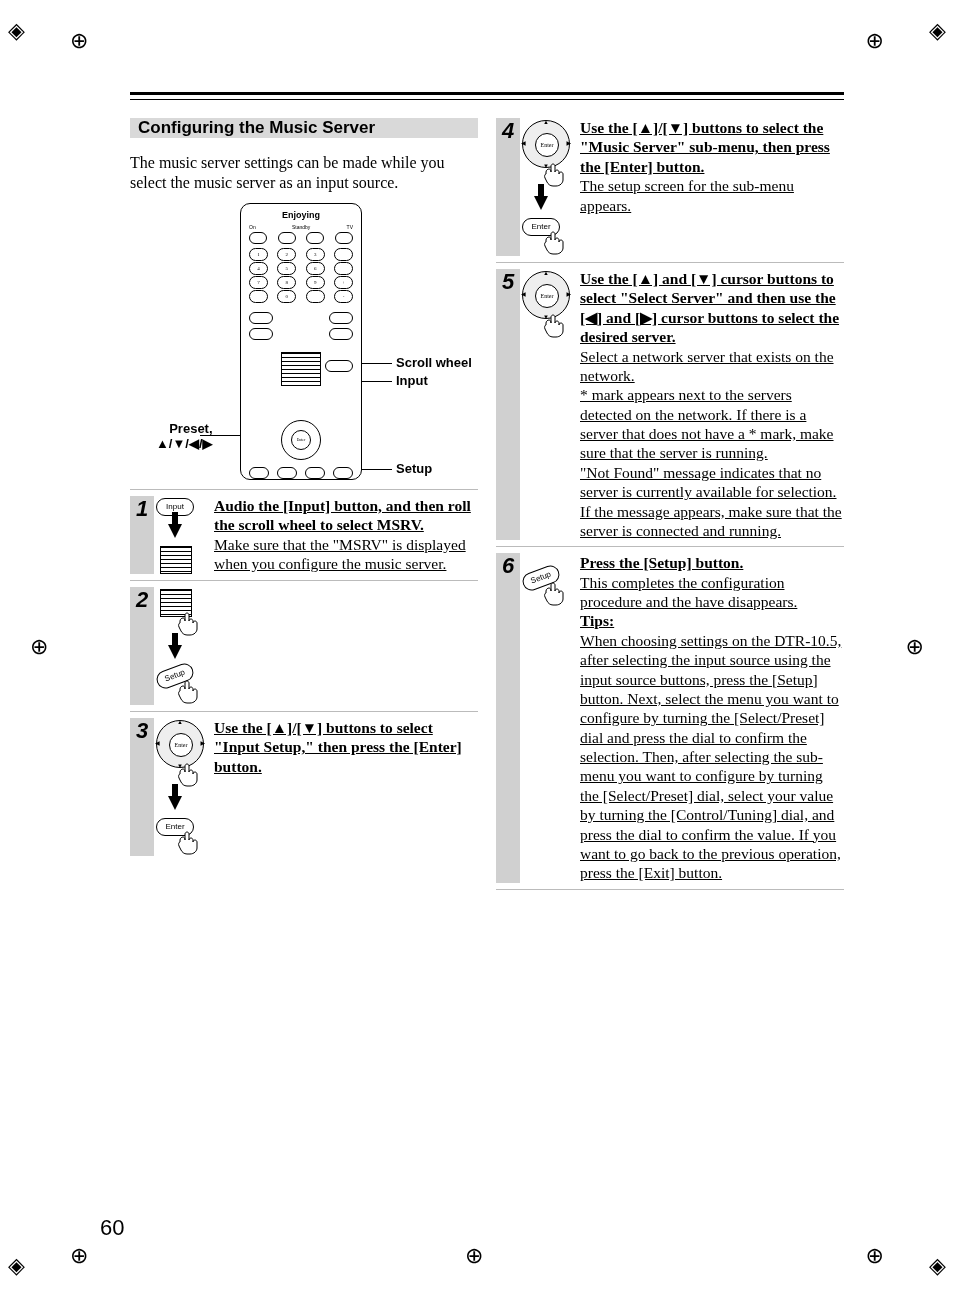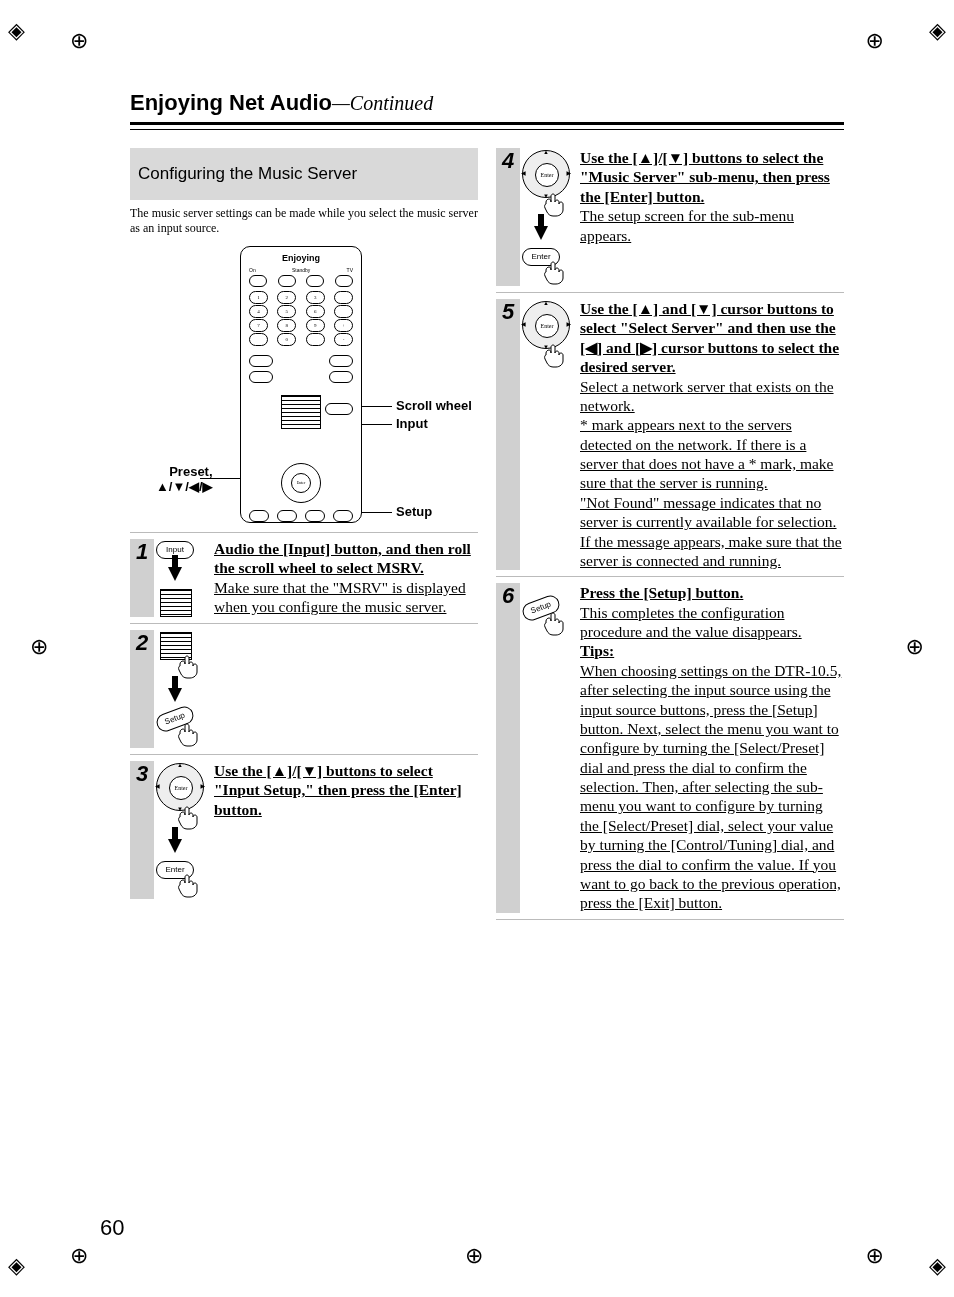--- a/index.html
+++ b/index.html
@@ -47,27 +47,27 @@
   .columns {
     display: flex;
     gap: 18px;
   }
   .col {
     width: 350px;
   }
   .sub-head {
     background: #d9d9d9;
     font-family: Arial, Helvetica, sans-serif;
-    font-weight: normal;
+    font-weight: bold;
     font-size: 17px;
-    padding: 16px 8px;
-    margin-bottom: 6px;
+    padding: 0 8px;
+    margin-bottom: 15px;
   }
   .intro {
-    font-size: 12px;
+    font-size: 16px;
     line-height: 1.25;
     margin-bottom: 10px;
   }
   .remote-diagram {
     position: relative;
     height: 280px;
     margin-bottom: 6px;
   }
   .remote-body {
     position: absolute;
@@ -190,23 +190,20 @@
   <span class="reg-mark" style="right:8px; top:20px;">◈</span>
   <span class="reg-mark" style="right:70px; top:30px;">⊕</span>
   <span class="reg-mark" style="left:30px; top:636px;">⊕</span>
   <span class="reg-mark" style="right:30px; top:636px;">⊕</span>
   <span class="reg-mark" style="left:8px; bottom:20px;">◈</span>
   <span class="reg-mark" style="left:70px; bottom:30px;">⊕</span>
   <span class="reg-mark" style="left:465px; bottom:30px;">⊕</span>
   <span class="reg-mark" style="right:8px; bottom:20px;">◈</span>
   <span class="reg-mark" style="right:70px; bottom:30px;">⊕</span>
 
-  <div class="header-title">
-    <span>Enjoying Net Audio</span><span class="header-cont">—Continued</span>
-  </div>
   <hr class="header-rule">
 
   <div class="columns">
 
     <div class="col">
 
       <div class="sub-head">Configuring the Music Server</div>
       <div class="intro">The music server settings can be made while you select the music server as an input source.</div>
 
       <div class="remote-diagram">
@@ -411,21 +408,21 @@
           <div style="height:14px"></div>
           <div class="mini-btn" style="transform:rotate(-20deg);">Setup</div>
           <div class="hand">
             <svg viewBox="0 0 34 30">
                 <path d="M6 14c0-2 2-3 3-3s2 1 2 3v-6c0-1 1-2 2-2s2 1 2 2v6c0-1 1-2 2-2s2 1 2 2v2c0-1 1-2 2-2s2 1 2 2v6c0 3-3 6-7 6h-3c-3 0-5-2-6-4l-2-4c-1-2 0-4 1-4z" fill="#fff" stroke="#000" stroke-width="1"></path>
               </svg>
           </div>
         </div>
         <div class="step-text">
           <span class="bold">Press the [Setup] button.</span><br>
-          <span>This completes the configuration procedure and the value disappears.</span><br>
+          <span>This completes the configuration procedure and the have disappears.</span><br>
           <span class="tips-label">Tips:</span><br>
           <span>When choosing settings on the DTR-10.5, after selecting the input source using the input source buttons, press the [Setup] button. Next, select the menu you want to configure by turning the [Select/Preset] dial and press the dial to confirm the selection. Then, after selecting the sub-menu you want to configure by turning the [Select/Preset] dial, select your value by turning the [Control/Tuning] dial, and press the dial to confirm the value. If you want to go back to the previous operation, press the [Exit] button.</span>
         </div>
       </div>
 
     </div>
   </div>
 
   <div class="page-num">60</div>
 </div>

